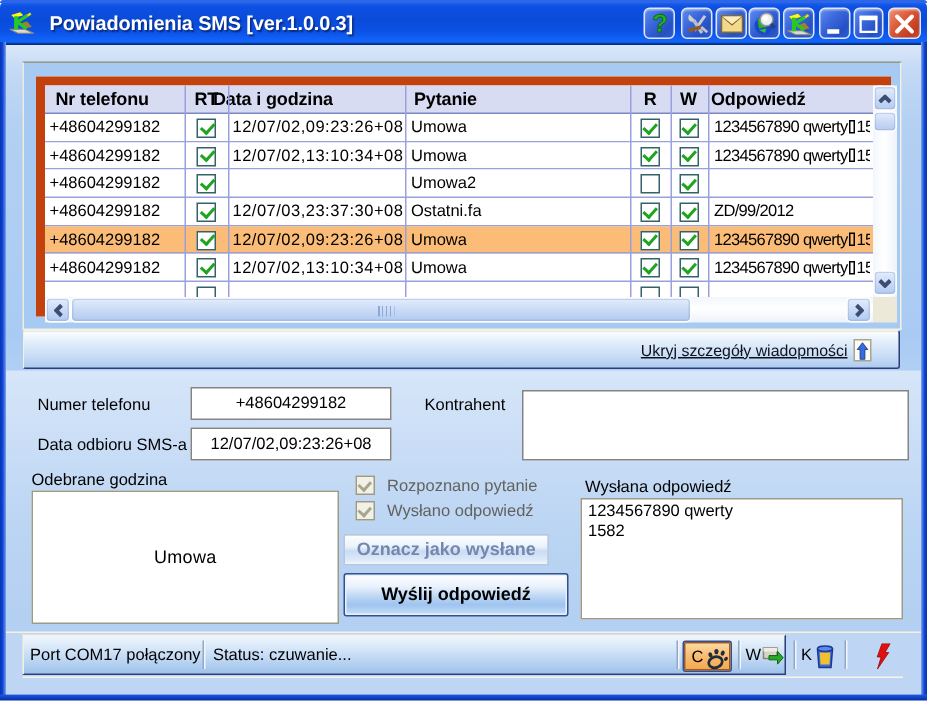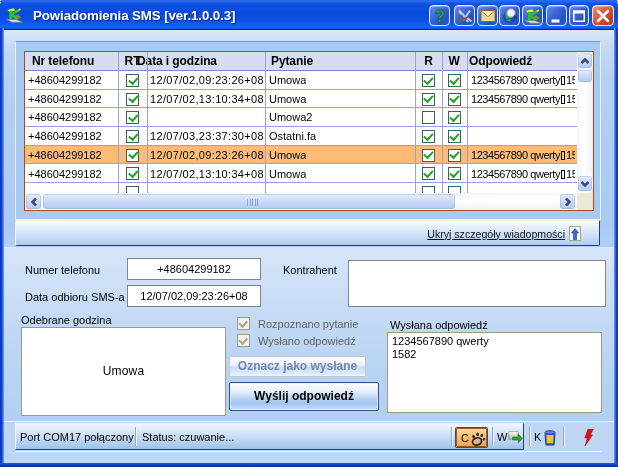--- a/index.html
+++ b/index.html
@@ -19,21 +19,21 @@
 #client{position:absolute;left:4px;top:30px;width:610px;height:433px;
  background:linear-gradient(180deg,#dbe7f9 0%,#c3d9f5 4%,#b4d0f2 12%,#a9cbf3 45%,#c0d8f4 62%,#bed6f3 100%);}
 #title-text{position:absolute;left:33px;top:7.5px;color:#fff;font-size:13.3px;font-weight:bold;letter-spacing:-0.1px;text-shadow:1px 1px 1px #0a2a7a;white-space:nowrap;}
 .tbtn{position:absolute;top:5px;width:21px;height:21px;border-radius:4px;border:1px solid #dfe7f5;
  background:linear-gradient(135deg,#5c8cf0 0%,#3a66dc 40%,#2450c4 75%,#2e5ccf 100%);box-shadow:inset 0 1px 1px rgba(255,255,255,.45);}
 .tbtn svg{position:absolute;left:50%;top:50%;transform:translate(-50%,-50%);}
 #bt-close{background:linear-gradient(135deg,#ef9075 0%,#dd5c3a 40%,#c33a1c 80%,#cf4a28 100%);width:22px;}
 
 #panel1{position:absolute;left:15px;top:41px;width:586px;height:179px;
  background:#a7caf3;border-top:1px solid #9a9685;border-left:1px solid #efecdd;border-bottom:1px solid #f4f1e2;border-right:1px solid #f4f1e2;}
-#grid{position:absolute;left:24px;top:51px;width:570px;height:160px;border:1px solid #c2410c;background:#fff;}
+#grid{position:absolute;left:24px;top:51px;width:570px;height:160px;border:6px solid #c2410c;background:#fff;}
 #ghead{position:absolute;left:0;top:0;width:552px;height:19px;background:#d7dcf2;border-bottom:1px solid #7c88c4;}
 .hc{position:absolute;top:0;height:18px;line-height:18px;font-size:12px;font-weight:bold;color:#000;white-space:nowrap;overflow:hidden;letter-spacing:-0.1px;}
 .gvl{position:absolute;top:0;width:1px;height:141px;background:#9aa0dc;}
 .grow{position:absolute;left:0;width:552px;height:19px;border-bottom:1px solid #9aa0dc;background:#fff;}
 .grow.or{background:#fbbc78;}
 .gc{position:absolute;top:0;height:18.7px;line-height:18.7px;font-size:11px;color:#000;white-space:nowrap;overflow:hidden;}
 .dt{letter-spacing:0.33px;}
 .cbx{position:absolute;width:13px;height:13px;background:#fff;border:1px solid #34626b;}
 .ck:before{content:"";position:absolute;left:1.6px;top:1.8px;width:6.6px;height:4px;border-left:2.7px solid #1ea41e;border-bottom:2.7px solid #1ea41e;transform:rotate(-48deg);}
 .dck:before{content:"";position:absolute;left:1.8px;top:2px;width:6.4px;height:3.8px;border-left:2.6px solid #a8a58e;border-bottom:2.6px solid #a8a58e;transform:rotate(-48deg);}
@@ -121,20 +121,21 @@
       <span class="gc" style="left:446px;width:104px;letter-spacing:-0.45px">1234567890 qwerty<i class="nl"></i>1582</span>
     </div>
     <div class="grow" style="top:56.4px;height:18.7px">
       <span class="gc" style="left:3px">+48604299182</span>
       <span class="gc" style="left:244px">Umowa2</span>
     </div>
     <div class="grow" style="top:75.1px;height:18.7px">
       <span class="gc" style="left:3px">+48604299182</span>
       <span class="gc dt" style="left:125px">12/07/03,23:37:30+08</span>
       <span class="gc" style="left:244px">Ostatni.fa</span>
+      <span class="gc" style="left:446px;width:104px;letter-spacing:-0.45px">ZD/99/2012</span>
     </div>
     <div class="grow or" style="top:93.8px;height:18.7px">
       <span class="gc" style="left:3px">+48604299182</span>
       <span class="gc dt" style="left:125px">12/07/02,09:23:26+08</span>
       <span class="gc" style="left:244px">Umowa</span>
       <span class="gc" style="left:446px;width:104px;letter-spacing:-0.45px">1234567890 qwerty<i class="nl"></i>1582</span>
     </div>
     <div class="grow" style="top:112.5px;height:18.7px">
       <span class="gc" style="left:3px">+48604299182</span>
       <span class="gc dt" style="left:125px">12/07/02,13:10:34+08</span>

